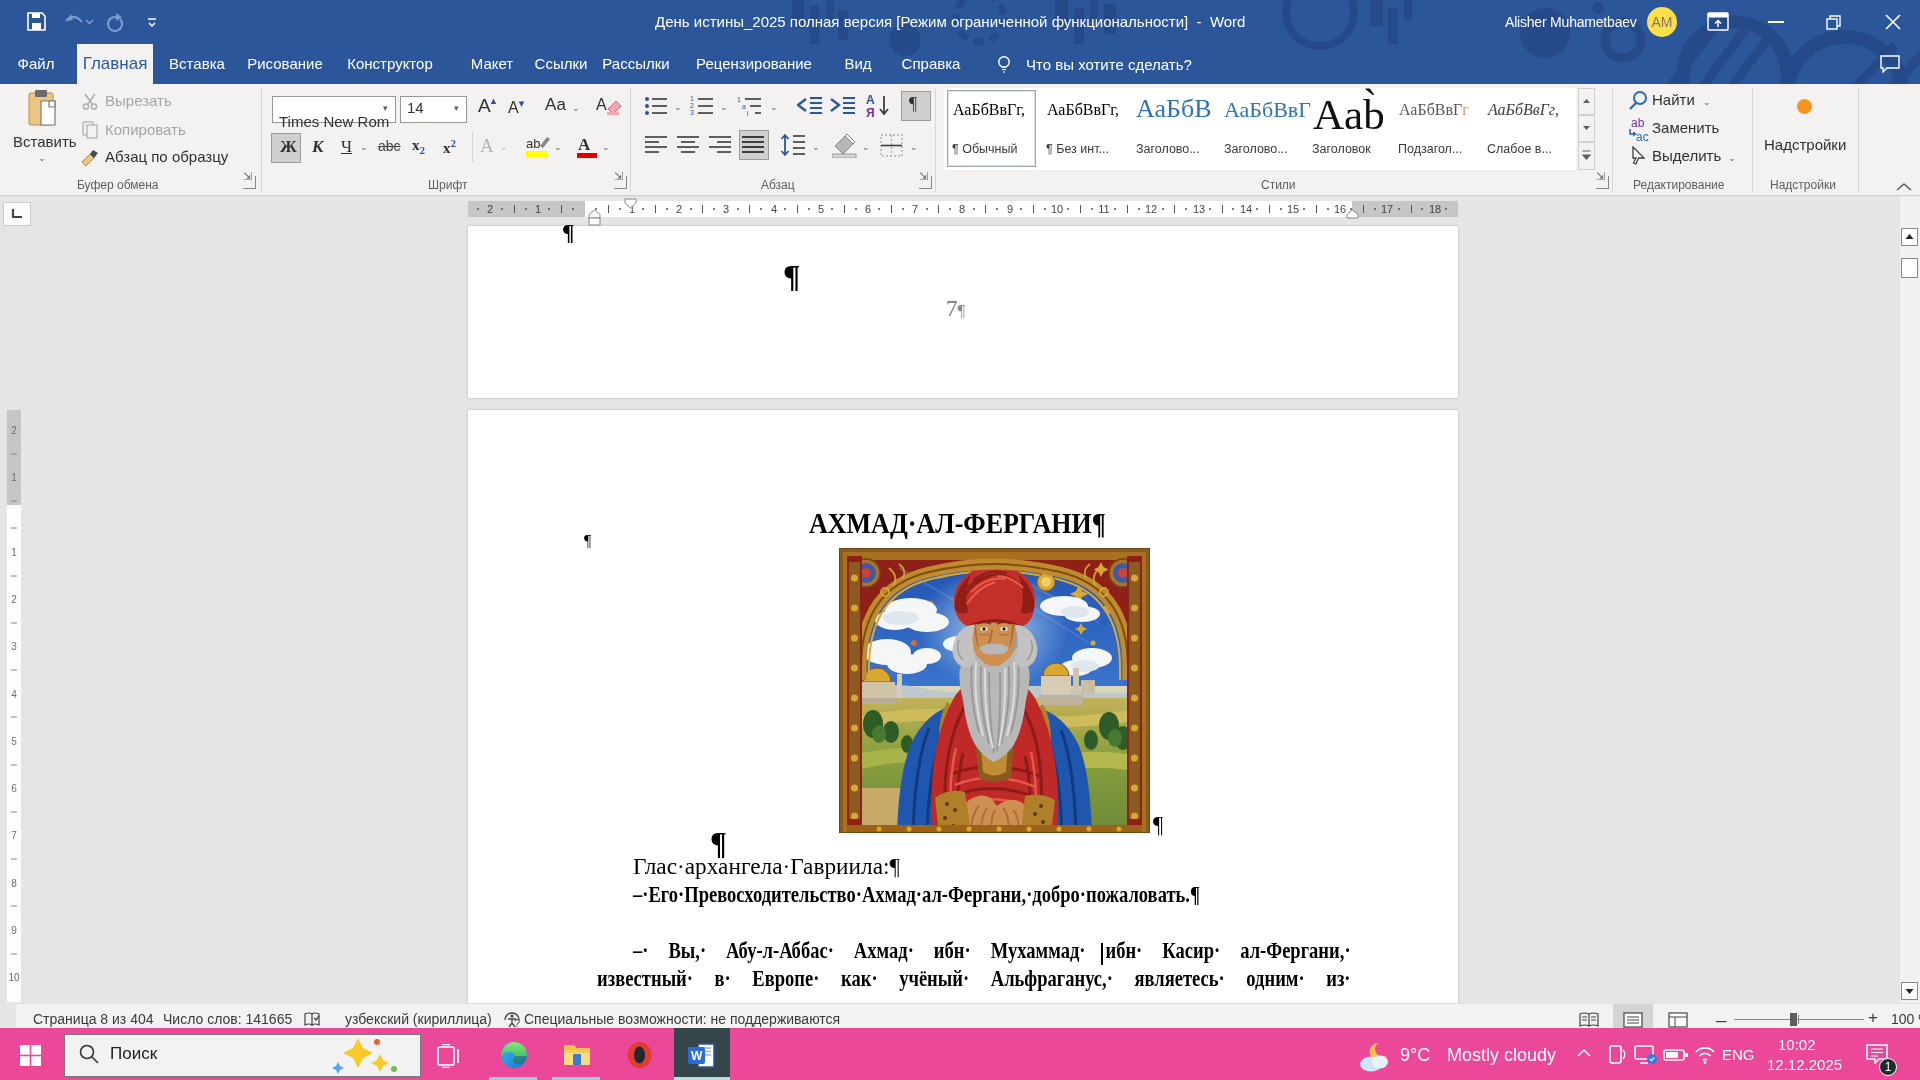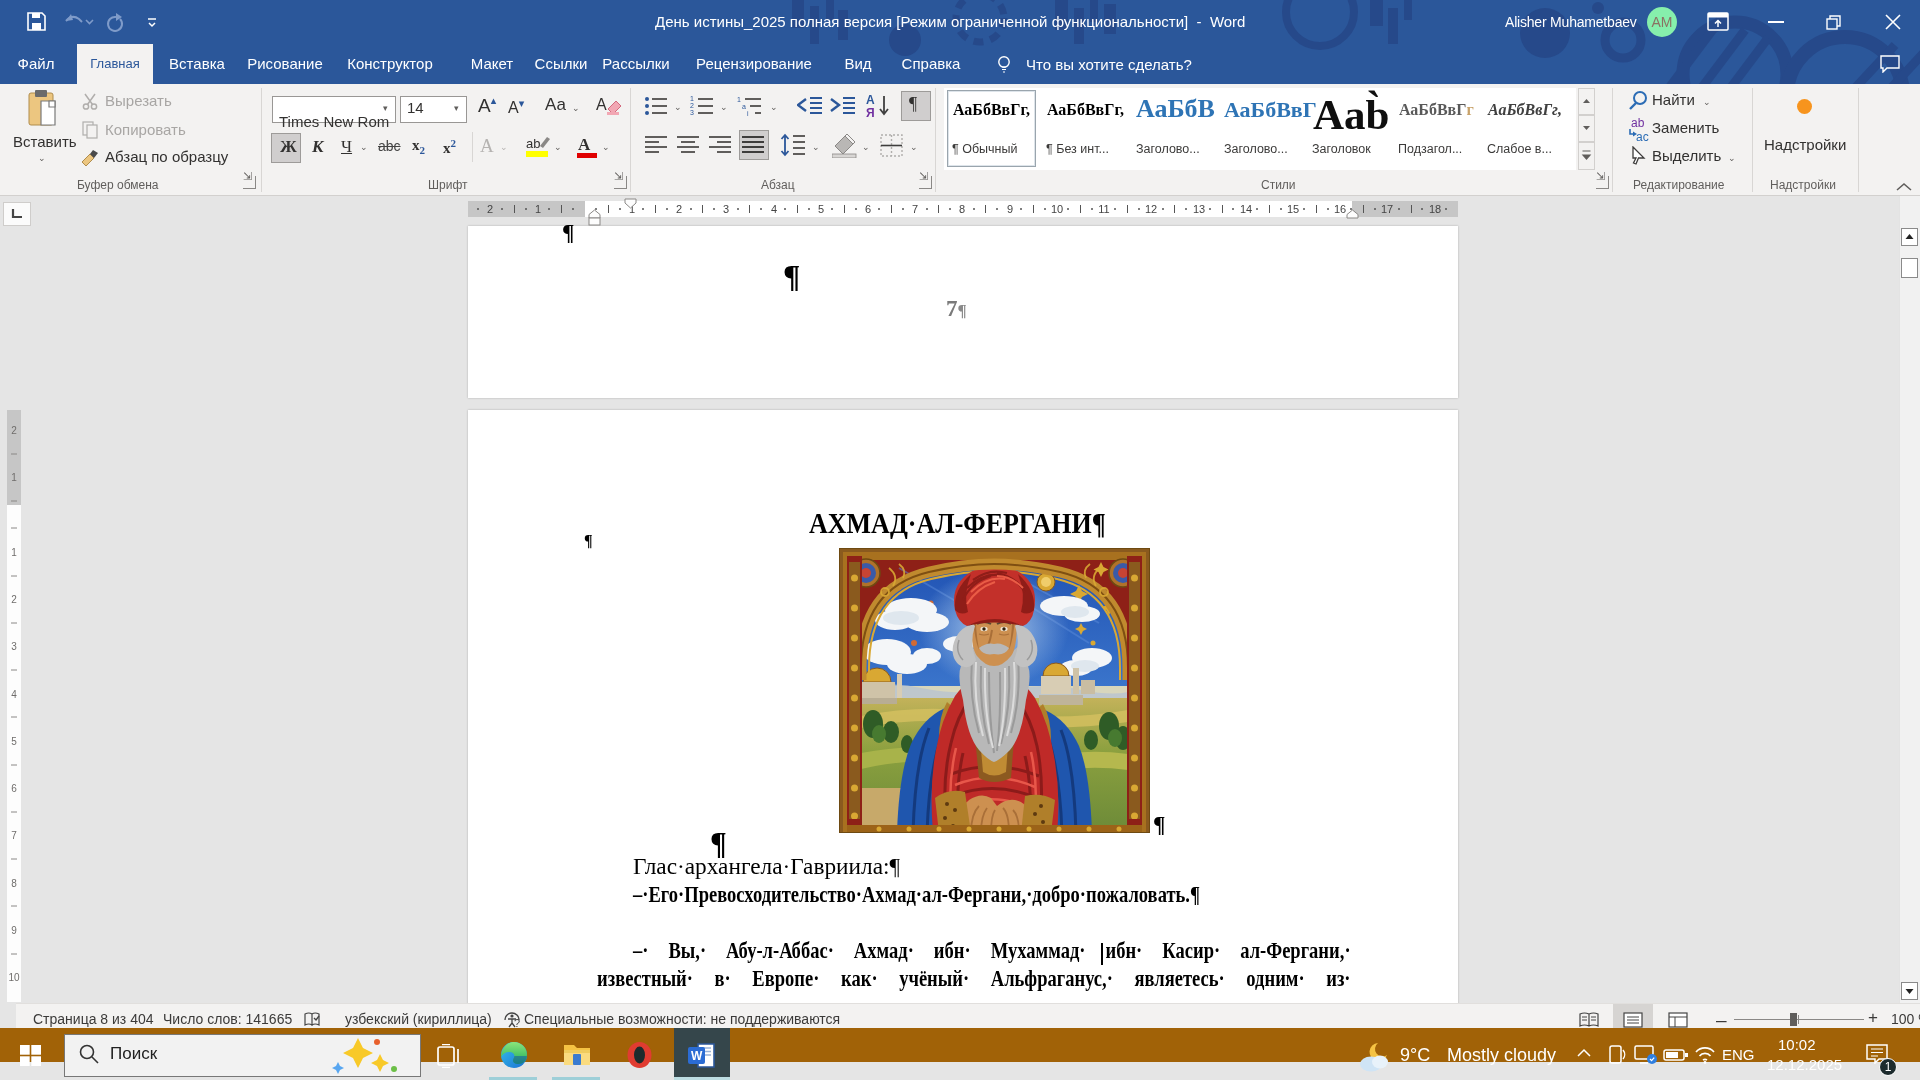--- a/index.html
+++ b/index.html
@@ -7,50 +7,50 @@
     font-family:"Liberation Sans", sans-serif; }
   .abs { position:absolute; }
   #stage { position:relative; width:1920px; height:1080px; }
 
   
   #bluetop { position:absolute; left:0; top:0; width:1920px; height:84px; background:#2b579a; overflow:hidden; }
   #titlebar { position:absolute; left:0; top:0; width:1920px; height:44px; }
   #tabrow { position:absolute; left:0; top:44px; width:1920px; height:40px; }
   .ttxt { position:absolute; color:#fff; font-size:15px; white-space:nowrap; }
   .tab { position:absolute; top:0; height:40px; line-height:40px; color:#fff; font-size:15px; text-align:center; }
-  #seltab { position:absolute; top:0; height:41px; background:#f3f2f1; color:#2b579a; line-height:40px; font-size:13px; text-align:center; }
+  #seltab { position:absolute; top:0; height:41px; background:#f3f2f1; color:#2b579a; line-height:40px; font-size:17px; text-align:center; }
 
   
   #ribbon { position:absolute; left:0; top:84px; width:1920px; height:112px; background:#f3f2f1; border-bottom:1px solid #d2d0ce; }
   .gsep { position:absolute; top:4px; width:1px; height:104px; background:#d8d6d4; }
   .glabel { position:absolute; top:94px; font-size:12px; color:#605e5c; white-space:nowrap; }
   .launcher { position:absolute; top:92px; width:13px; height:13px; border:1px solid #8a8886; border-top:none; border-left:none; }
   .launcher:after { content:"⇲"; position:absolute; left:0px; top:-6px; font-size:11px; color:#605e5c; }
   .ricon { position:absolute; }
   .rtext { position:absolute; font-size:15px; color:#323130; white-space:nowrap; }
   .gray { color:#a8a6a4; }
   .chev { position:absolute; font-size:9px; color:#605e5c; }
   .combo { position:absolute; background:#fff; border:1px solid #999795; font-size:15px; color:#323130; }
   .toggled { background:#d0cece; border:1px solid #9d9b99; }
 
   
   #hruler { position:absolute; left:468px; top:201px; width:990px; height:16px; background:#fff; }
 
   
   #docarea { position:absolute; left:0; top:196px; width:1920px; height:807px; background:#e5e5e5; overflow:hidden; }
   .page { position:absolute; left:468px; width:990px; background:#fff; box-shadow:0 0 2px rgba(0,0,0,.25); }
-  .serif { font-family:"Liberation Serif", serif;font-weight:bold; }
+  .serif { font-family:"Liberation Serif", serif; }
   .dline { position:absolute; white-space:nowrap; font-family:"Liberation Serif", serif; font-size:23.3px; color:#000; }
 
   
   #statusbar { position:absolute; left:16px; top:1003px; width:1920px; height:25px; background:#f3f2f1; border-top:1px solid #e1dfdd; font-size:14px; color:#3b3a39; }
   .stxt { position:absolute; top:7px; white-space:nowrap; }
 
   
-  #taskbar { position:absolute; left:0; top:1028px; width:1920px; height:34px; background:#a16207; }
+  #taskbar { position:absolute; left:0; top:1028px; width:1920px; height:52px; background:#ec4899; }
   .wtxt { position:absolute; color:#fff; white-space:nowrap; }
 </style>
 </head>
 <body>
 <div id="stage">
 
   <div id="bluetop">
     <svg class="abs" style="left:740px;top:0" width="1180" height="84" viewBox="0 0 1180 84">
       <g fill="#26498a">
         <rect x="52" y="0" width="12" height="28"></rect>
@@ -94,21 +94,21 @@
         <path d="M90 6 a7 7 0 1 0 4 2"></path>
           <path d="M90 2 l6 4 -6 4 z" fill="#7f9bc9" stroke="none"></path>
       </g>
       <g stroke="#fff" stroke-width="1.5" fill="none">
         <path d="M122 8 h8"></path>
           <path d="M123 12 l3 3 3 -3" fill="none"></path>
       </g>
     </svg>
     <div class="ttxt" style="left:655px; top:13px;">День истины_2025 полная версия [Режим ограниченной функциональности]&nbsp; -&nbsp; Word</div>
     <div class="ttxt" style="left:1505px; top:14px; font-size:14px; letter-spacing:-0.2px;">Alisher Muhametbaev</div>
-    <div class="abs" style="left:1647px; top:7px; width:30px; height:30px; border-radius:50%; background:#86efac; color:#8a7263; font-size:14px; text-align:center; line-height:30px;">AM</div>
+    <div class="abs" style="left:1647px; top:7px; width:30px; height:30px; border-radius:50%; background:#fde047; color:#8a7263; font-size:14px; text-align:center; line-height:30px;">AM</div>
     <svg class="abs" style="left:1707px;top:12px" width="22" height="20" viewBox="0 0 22 20">
       <rect x="1" y="1" width="20" height="17" rx="1" fill="none" stroke="#fff" stroke-width="1.5"></rect>
       <rect x="1" y="1" width="20" height="4.5" fill="#fff"></rect>
       <path d="M11 15 v-6 M8 11.5 l3 -3 3 3" stroke="#fff" stroke-width="1.5" fill="none"></path>
     </svg>
     <svg class="abs" style="left:1768px;top:21px" width="16" height="2">
         <rect width="16" height="2" fill="#fff"></rect>
       </svg>
     <svg class="abs" style="left:1826px;top:15px" width="15" height="15" viewBox="0 0 15 15">
       <path d="M4 4 v-3 h10 v10 h-3" fill="none" stroke="#fff" stroke-width="1.4"></path>

